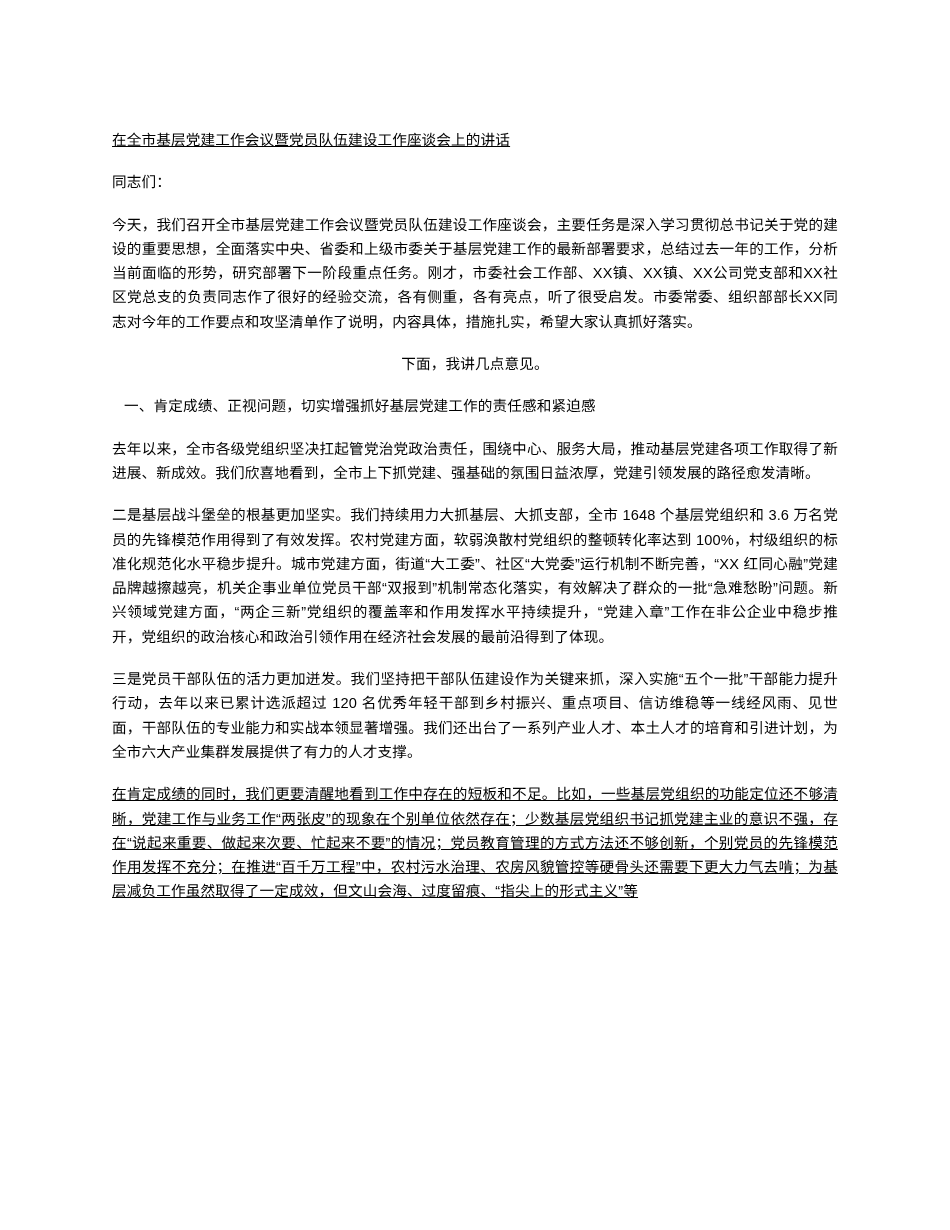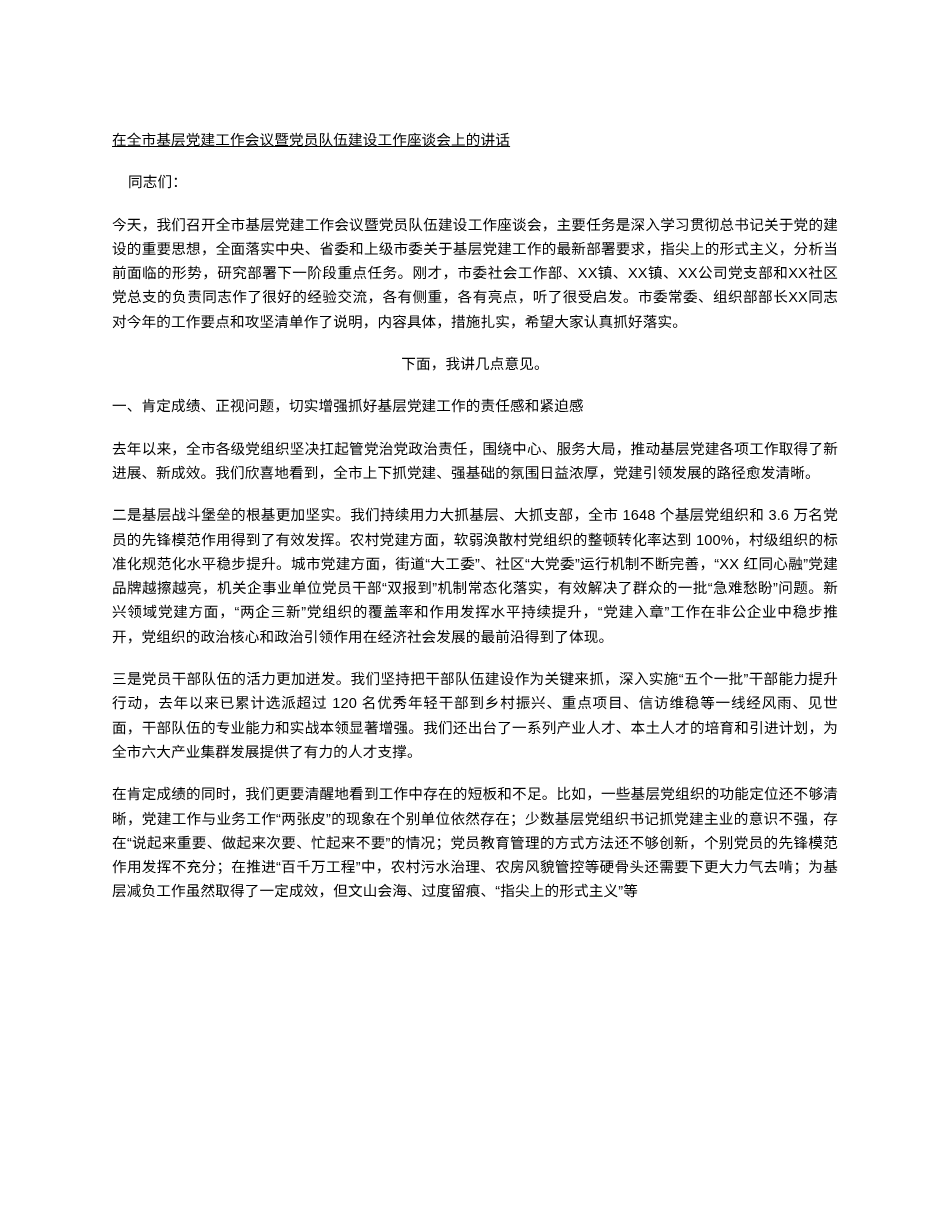--- a/index.html
+++ b/index.html
@@ -29,58 +29,58 @@
   .para {
     font-size: 14.6px;
     line-height: 24.3px;
     text-align: justify;
     text-justify: inter-ideograph;
     margin: 0 0 18px 0;
     letter-spacing: 0.15px;
     word-break: break-all;
     white-space: normal;
   }
-  .para:last-child { margin-bottom: 0; }
+  .para:last-child { margin-bottom: 0; text-decoration: underline; }
   .title {
     font-size: 14.6px;
     line-height: 24.3px;
     margin: 0 0 18px 0;
     text-align: left;
     letter-spacing: 0.15px;
     text-decoration: underline;
   }
   .salutation {
     font-size: 14.6px;
     line-height: 24.3px;
-    margin: 0 0 18px 16px;
+    margin: 0 0 18px 0;
     text-align: left;
     letter-spacing: 0.15px;
   }
   .heading {
     font-size: 14.6px;
     line-height: 24.3px;
-    margin: 0 0 18px 0;
+    margin: 0 0 18px 12px;
     text-align: left;
     letter-spacing: 0.15px;
   }
   .short-para {
     text-align: center;
   }
 </style>
 </head>
 <body>
 
 <div class="page">
   <div class="doc-body">
 
     <div class="title">在全市基层党建工作会议暨党员队伍建设工作座谈会上的讲话</div>
 
     <div class="salutation">同志们：</div>
 
-    <p class="para">今天，我们召开全市基层党建工作会议暨党员队伍建设工作座谈会，主要任务是深入学习贯彻总书记关于党的建设的重要思想，全面落实中央、省委和上级市委关于基层党建工作的最新部署要求，指尖上的形式主义，分析当前面临的形势，研究部署下一阶段重点任务。刚才，市委社会工作部、XX镇、XX镇、XX公司党支部和XX社区党总支的负责同志作了很好的经验交流，各有侧重，各有亮点，听了很受启发。市委常委、组织部部长XX同志对今年的工作要点和攻坚清单作了说明，内容具体，措施扎实，希望大家认真抓好落实。</p>
+    <p class="para">今天，我们召开全市基层党建工作会议暨党员队伍建设工作座谈会，主要任务是深入学习贯彻总书记关于党的建设的重要思想，全面落实中央、省委和上级市委关于基层党建工作的最新部署要求，总结过去一年的工作，分析当前面临的形势，研究部署下一阶段重点任务。刚才，市委社会工作部、XX镇、XX镇、XX公司党支部和XX社区党总支的负责同志作了很好的经验交流，各有侧重，各有亮点，听了很受启发。市委常委、组织部部长XX同志对今年的工作要点和攻坚清单作了说明，内容具体，措施扎实，希望大家认真抓好落实。</p>
 
     <p class="para short-para">下面，我讲几点意见。</p>
 
     <p class="heading">一、肯定成绩、正视问题，切实增强抓好基层党建工作的责任感和紧迫感</p>
 
     <p class="para">去年以来，全市各级党组织坚决扛起管党治党政治责任，围绕中心、服务大局，推动基层党建各项工作取得了新进展、新成效。我们欣喜地看到，全市上下抓党建、强基础的氛围日益浓厚，党建引领发展的路径愈发清晰。</p>
 
 
     <p class="para">二是基层战斗堡垒的根基更加坚实。我们持续用力大抓基层、大抓支部，全市 1648 个基层党组织和 3.6 万名党员的先锋模范作用得到了有效发挥。农村党建方面，软弱涣散村党组织的整顿转化率达到 100%，村级组织的标准化规范化水平稳步提升。城市党建方面，街道“大工委”、社区“大党委”运行机制不断完善，“XX 红同心融”党建品牌越擦越亮，机关企事业单位党员干部“双报到”机制常态化落实，有效解决了群众的一批“急难愁盼”问题。新兴领域党建方面，“两企三新”党组织的覆盖率和作用发挥水平持续提升，“党建入章”工作在非公企业中稳步推开，党组织的政治核心和政治引领作用在经济社会发展的最前沿得到了体现。</p>
 

